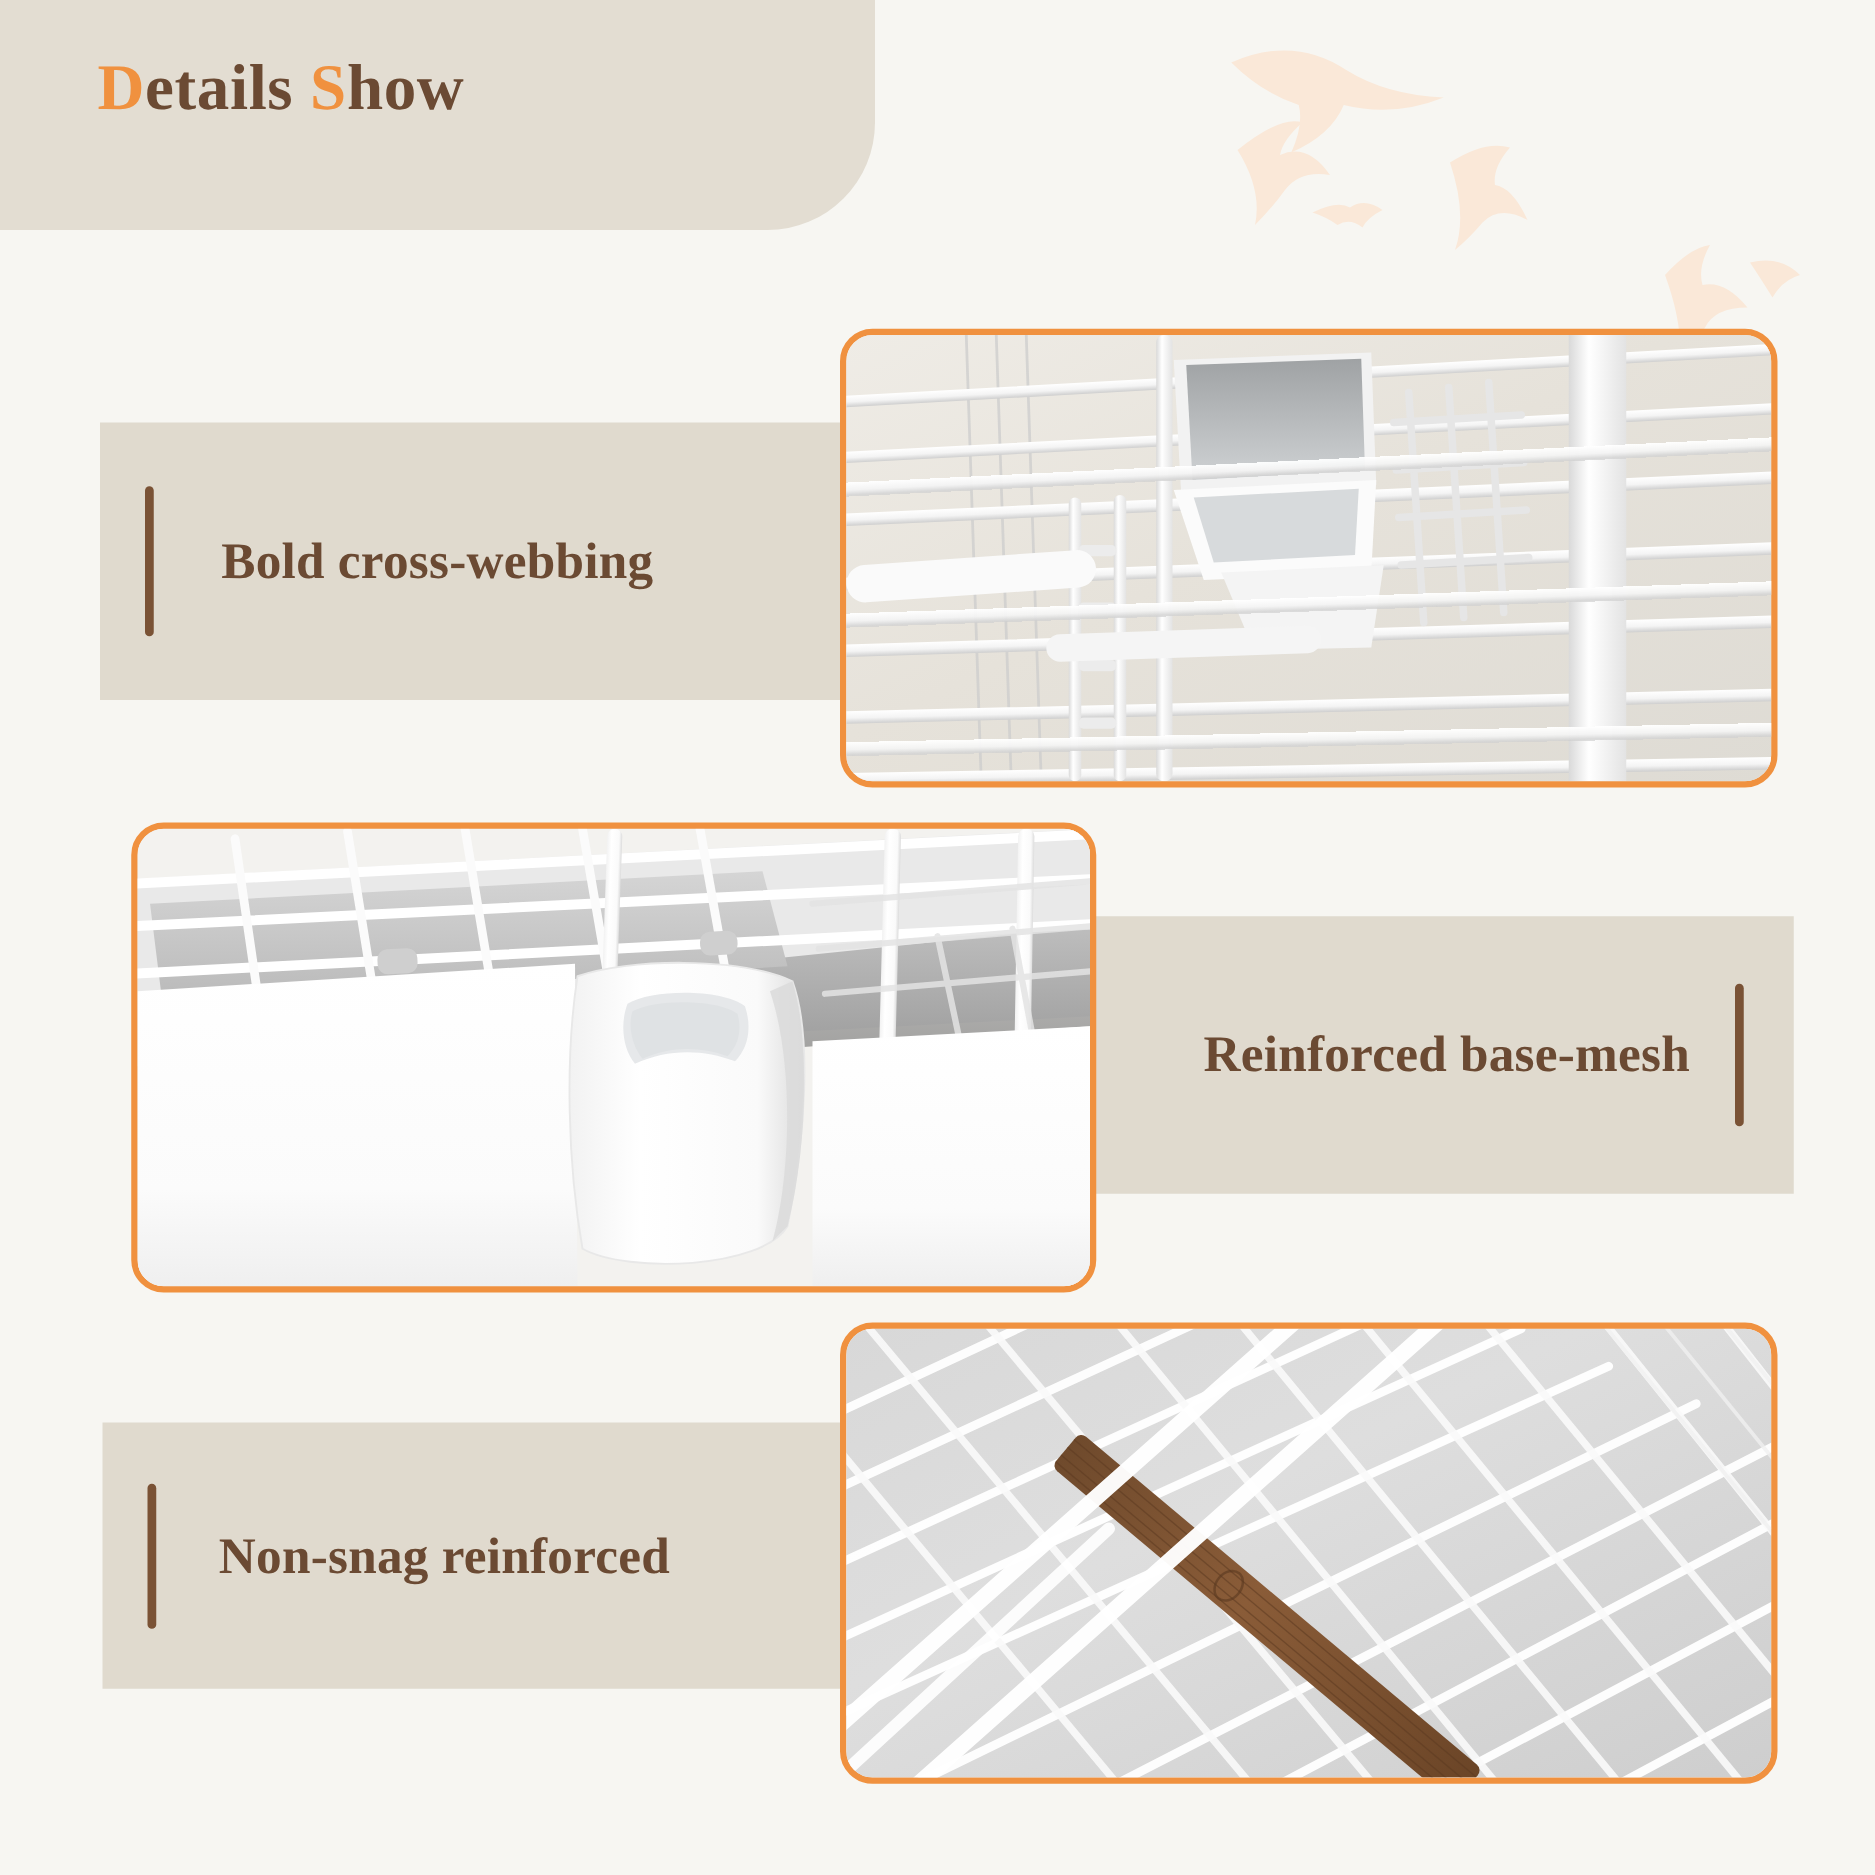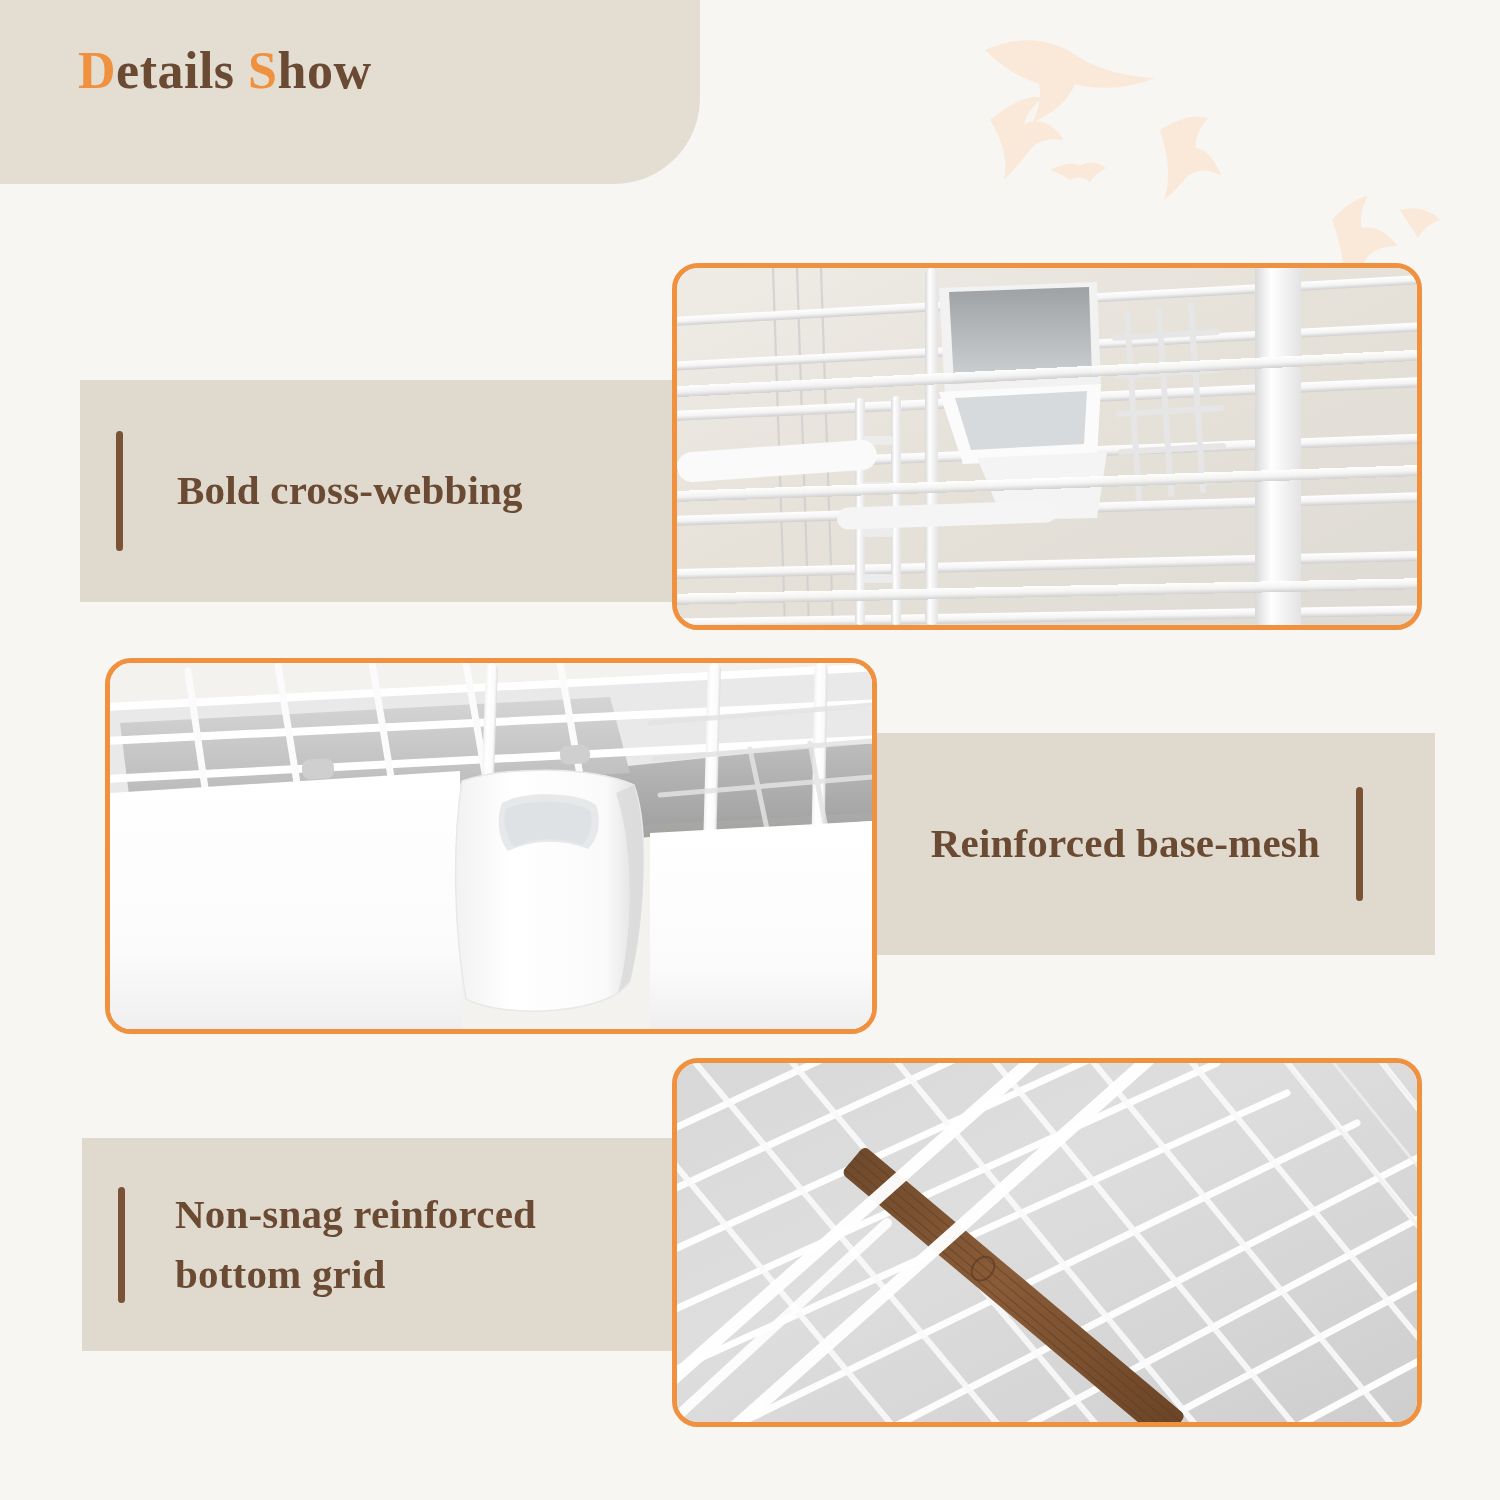--- a/index.html
+++ b/index.html
@@ -80,23 +80,23 @@
 
   
   .label-panel {
     position: absolute;
     background: #e0dace;
     z-index: 1;
     display: flex;
     align-items: center;
     box-sizing: border-box;
   }
-  .label-1 { left: 80px;  top: 338px;  width: 612px; height: 222px; padding-left: 36px; margin-top: 42px; }
+  .label-1 { left: 80px;  top: 338px;  width: 612px; height: 222px; padding-left: 36px; }
   .label-2 { left: 850px; top: 733px;  width: 585px; height: 222px; padding-right: 40px;
-             justify-content: flex-end; flex-direction: row-reverse; }
+             justify-content: flex-start; flex-direction: row-reverse; }
   .label-3 { left: 82px;  top: 1138px; width: 612px; height: 213px; padding-left: 36px; }
 
   .accent-bar {
     width: 7px;
     border-radius: 4px;
     background: #7a5235;
     flex: 0 0 auto;
   }
   .bar-1 { height: 120px; }
   .bar-2 { height: 114px; margin-left: 36px; }
@@ -326,21 +326,20 @@
           <rect x="450" y="82" width="30" height="19" rx="8" transform="rotate(-3 465 91)"></rect>
         </g>
       </svg>
     </div>
   </div>
 
   <div class="label-panel label-3">
     <span class="accent-bar bar-3"></span>
     <div class="label-text">
       <div>Non-snag reinforced</div>
-      <div>bottom grid</div>
     </div>
   </div>
 
   <div class="photo photo-3">
     <div class="photo-inner">
       <svg class="cage-svg" viewBox="0 0 740 359" preserveAspectRatio="none">
         <defs>
           <linearGradient id="gridBg" x1="0" y1="0" x2="1" y2="1">
             <stop offset="0%" stop-color="#d8d8d8"></stop>
             <stop offset="40%" stop-color="#dedede"></stop>

